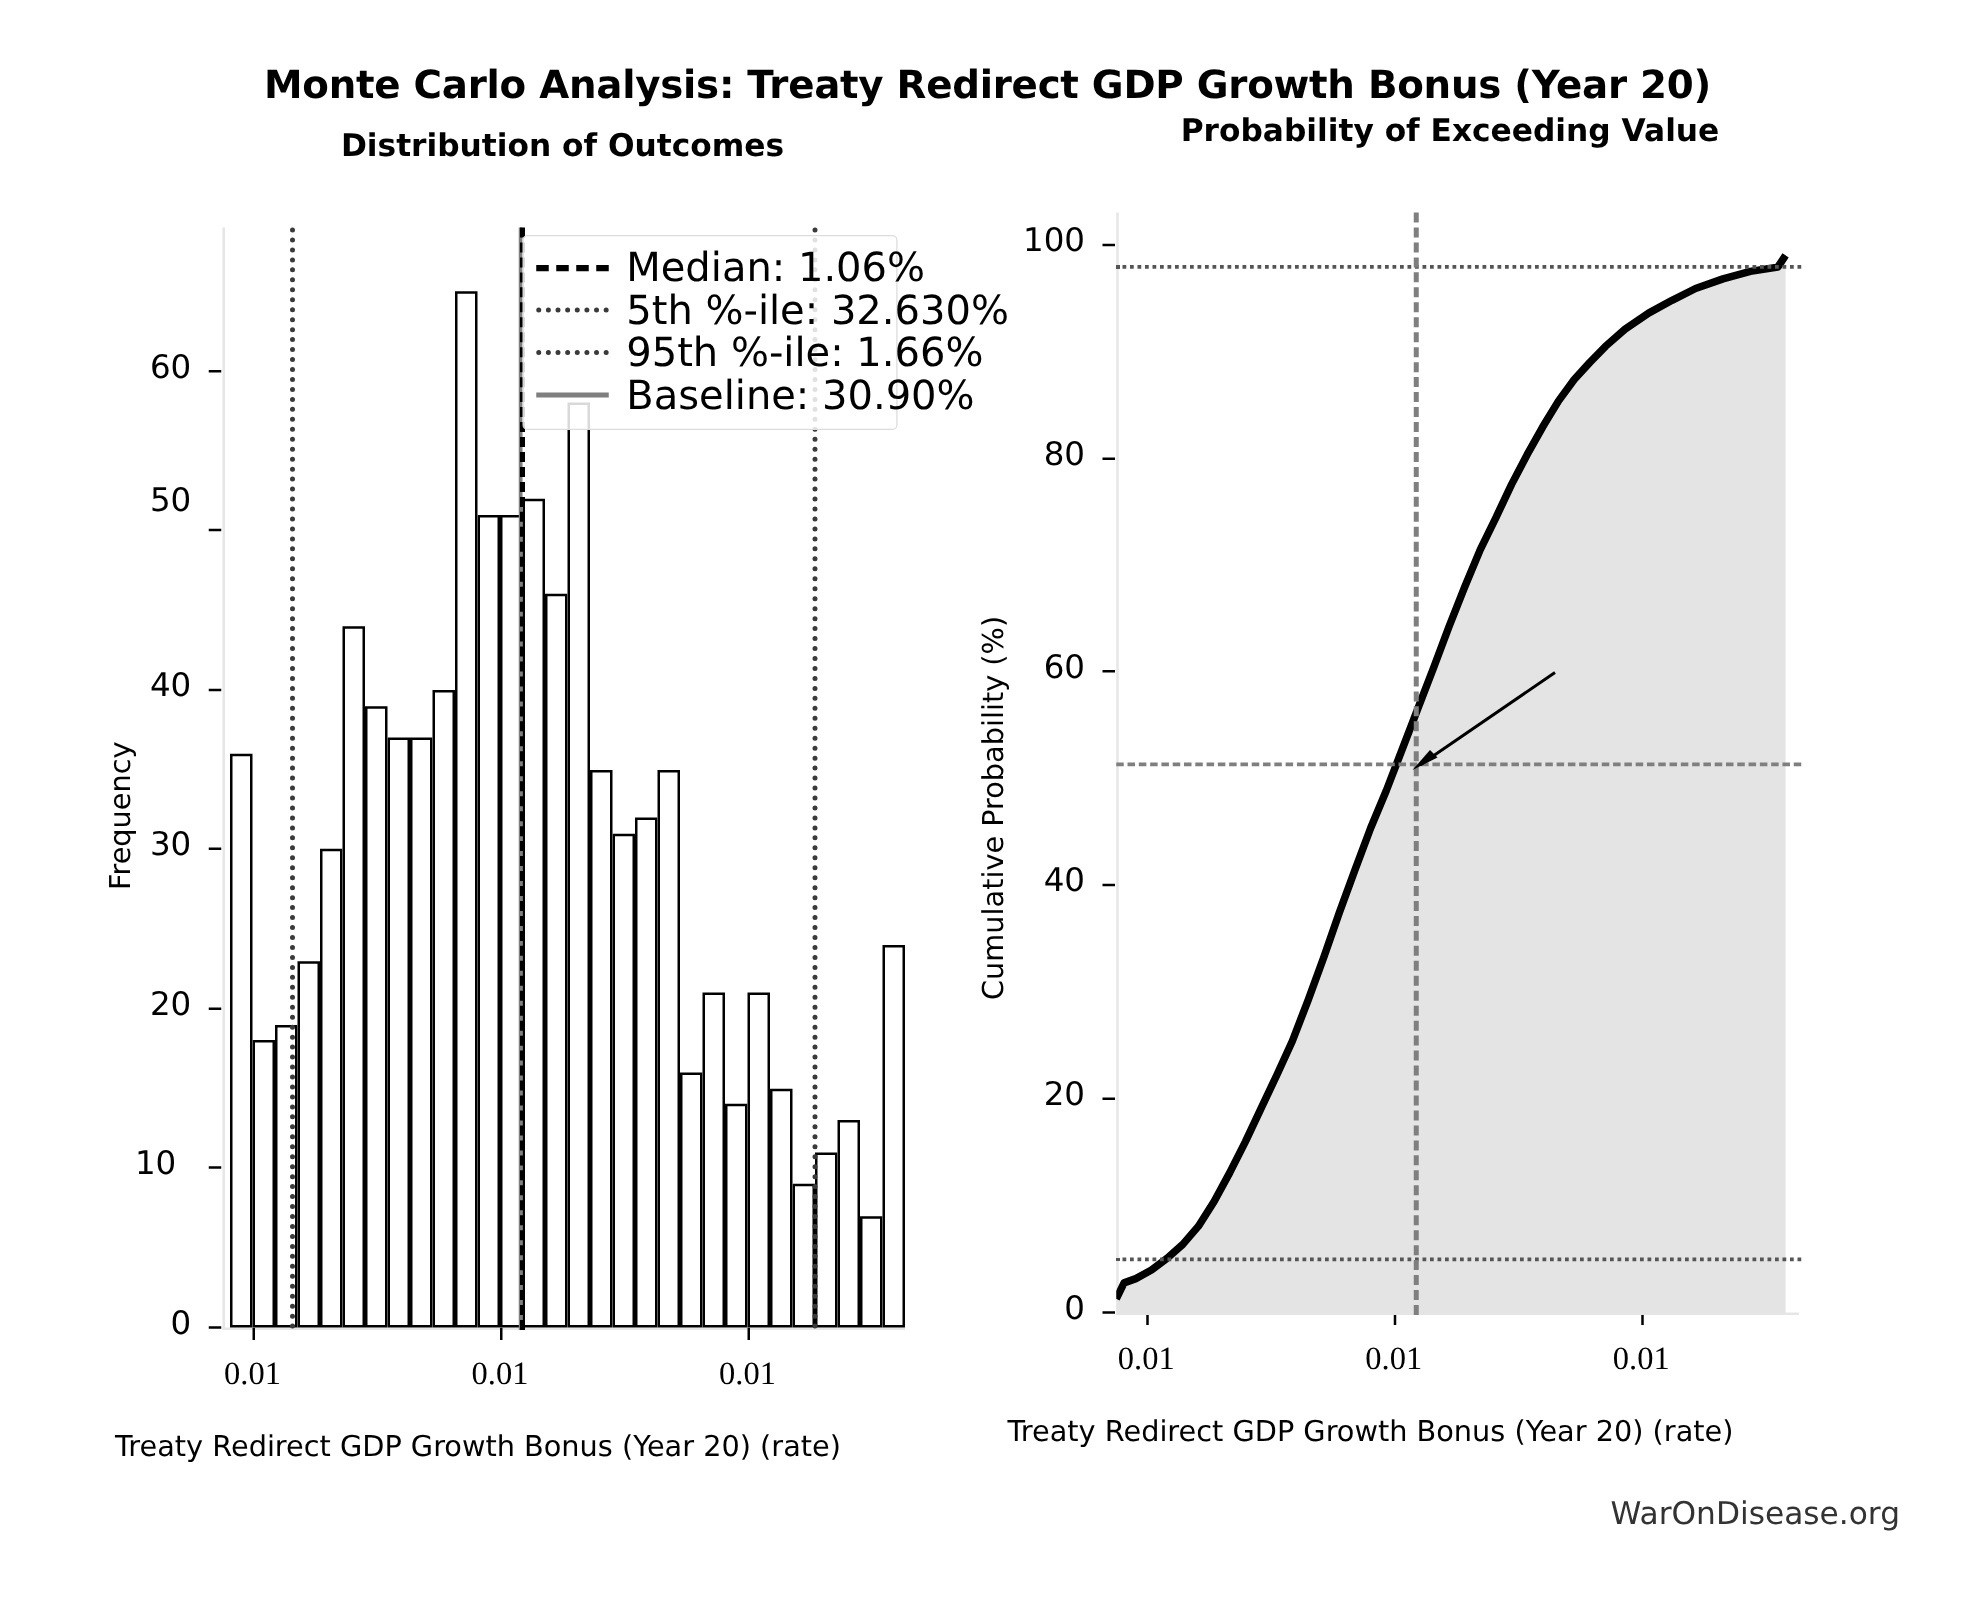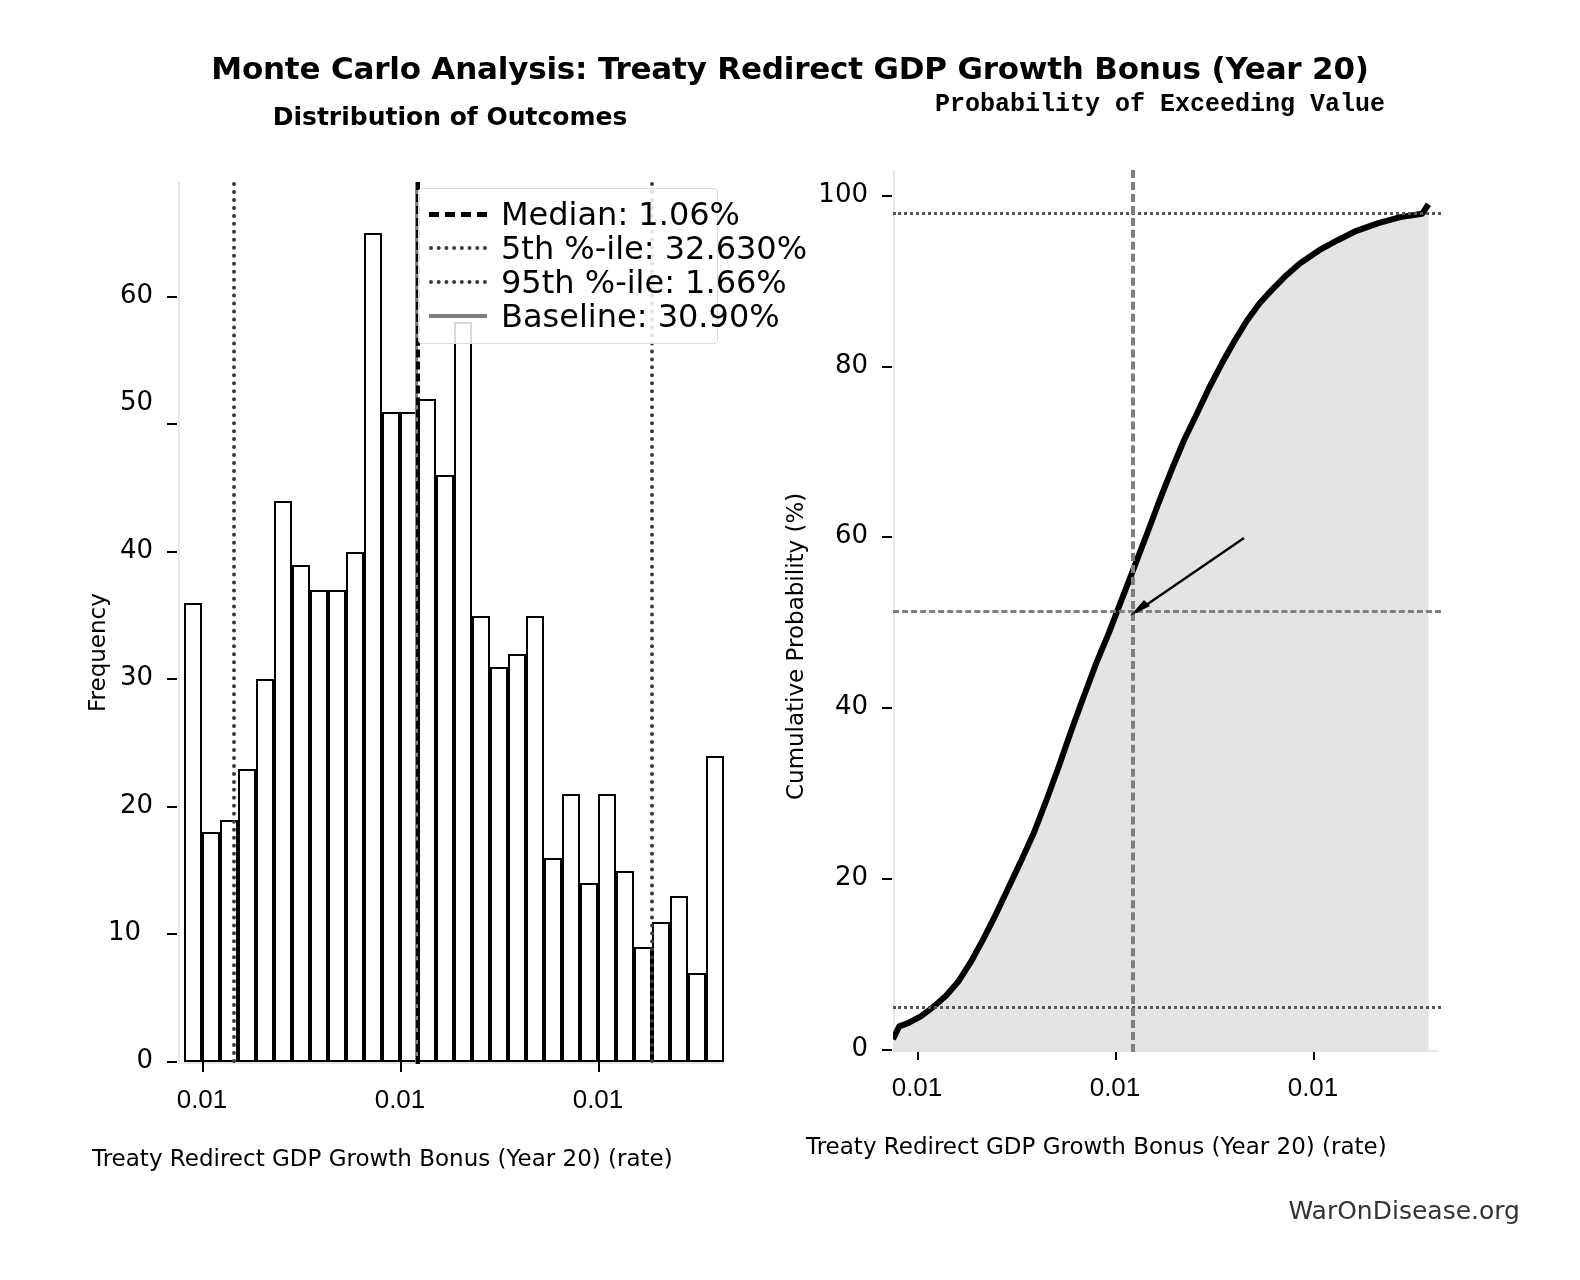--- a/index.html
+++ b/index.html
@@ -9,31 +9,31 @@
   .suptitle{
     position:absolute; left:0; top:50px; width:1580px;
     text-align:center; font-size:31px; font-weight:bold;
     font-family:"DejaVu Sans",sans-serif; letter-spacing:-0.2px;
   }
   .panel-title{
     position:absolute; text-align:center; font-size:25px; font-weight:bold;
     font-family:"DejaVu Sans",sans-serif;
   }
   #t-left{left:175px; top:90px; width:550px;}
-  #t-right{left:880px; top:90px; width:560px;font-family:Liberation Mono, monospace;}
+  #t-right{left:880px; top:90px; width:560px;}
 
   .axes{position:absolute;}
   .spine{position:absolute;background:#e6e6e6;}
   .spine-l{width:2px;}
   .spine-b{height:2px;}
 
   .ytick-lbl{position:absolute;font-size:26px;text-align:right;width:80px;
              font-family:"DejaVu Sans",sans-serif;}
   .xtick-lbl{position:absolute;font-size:26px;text-align:center;width:120px;
-             font-family:Liberation Sans, sans-serif;}
+             font-family:Liberation Serif, serif;}
   .tickmark{position:absolute;background:#000;}
   .tick-y{width:10px;height:2px;}
   .tick-x{width:2px;height:10px;}
 
   .axis-title{position:absolute;font-size:23px;font-family:"DejaVu Sans",sans-serif;}
   .ylab-rot{transform-origin:0 0;transform:rotate(-90deg);white-space:nowrap;}
 
   .bar{position:absolute;box-sizing:border-box;border:2.5px solid #000;background:#ffffff;}
 
   .vline{position:absolute;width:0;}

